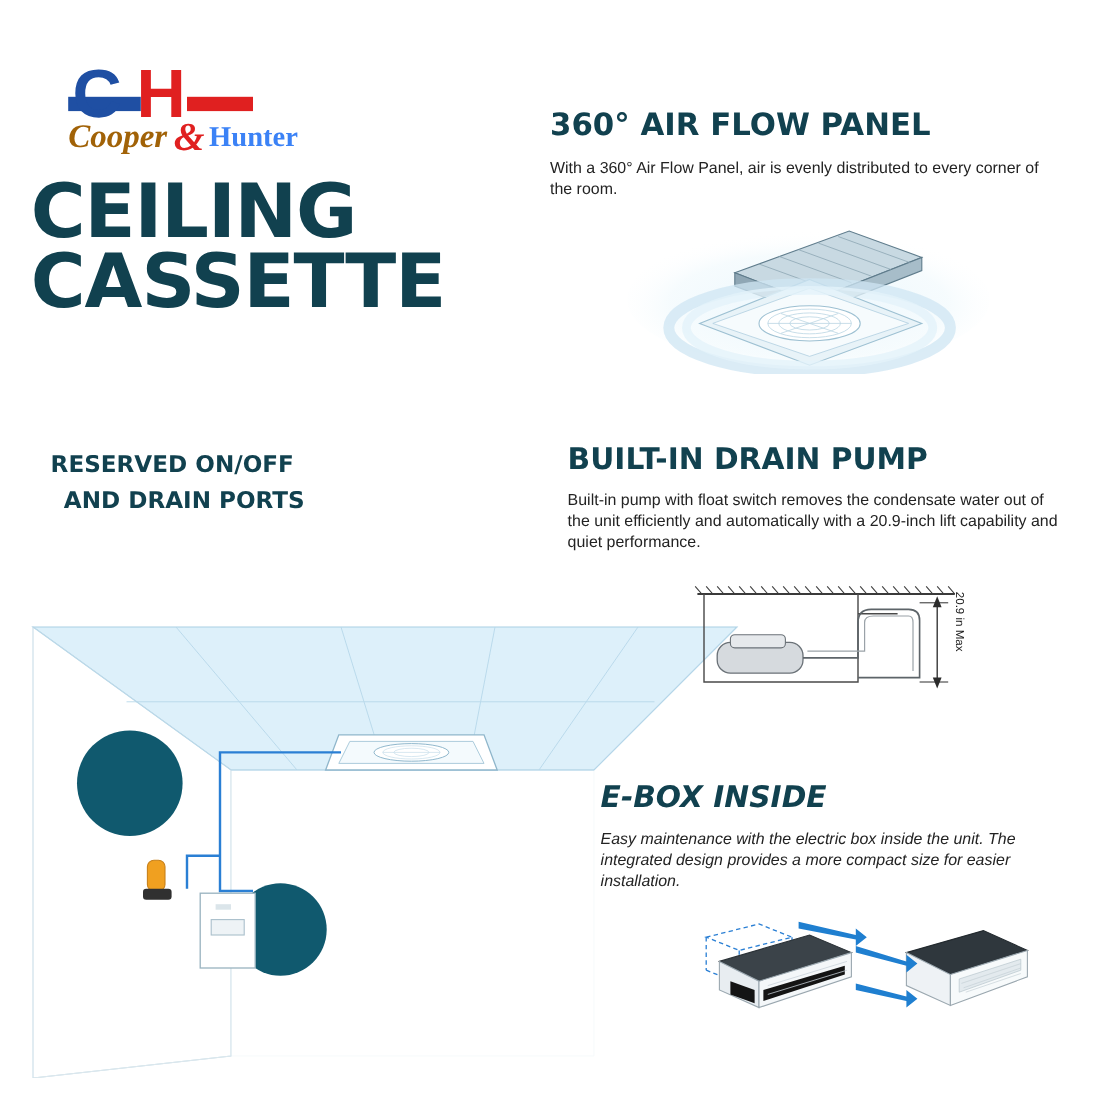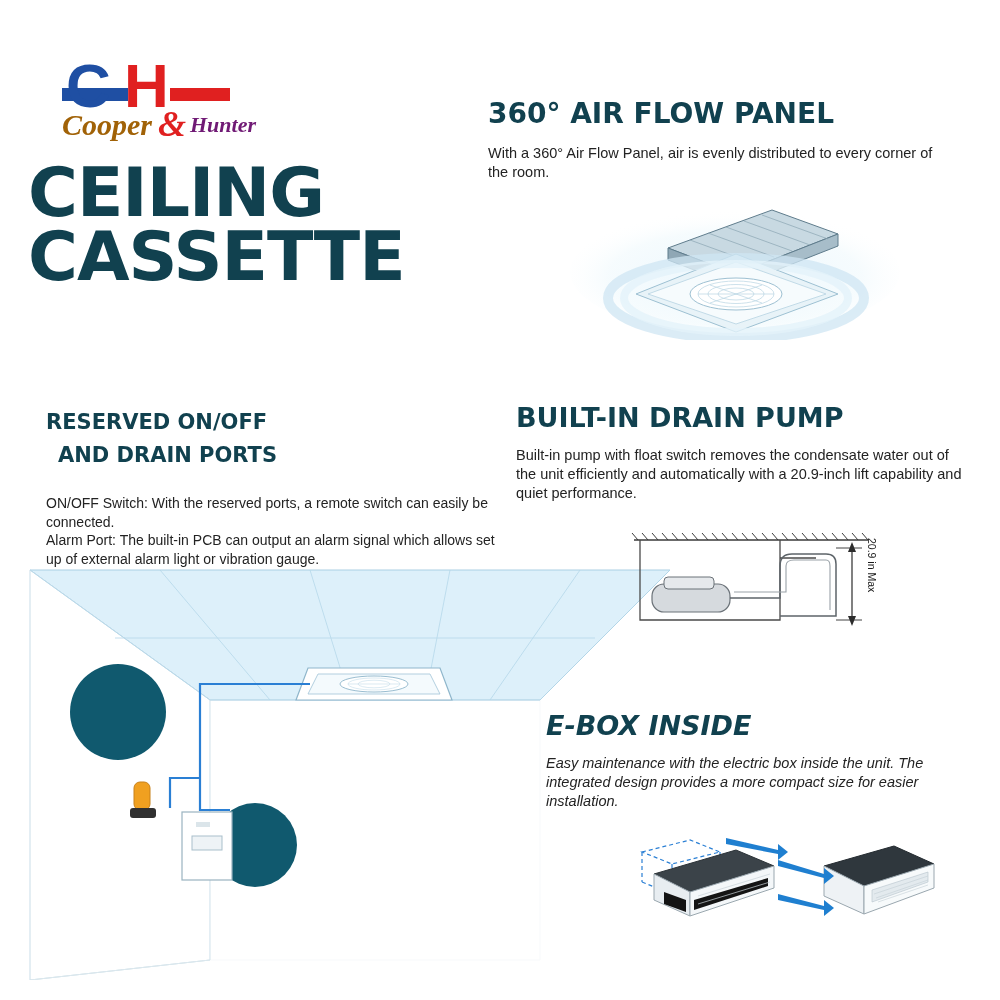--- a/index.html
+++ b/index.html
@@ -36,22 +36,22 @@
     font-family: "Liberation Serif", serif; font-weight: bold; font-style: italic;
     font-size: 30px; color: #a16207; line-height: 32px;
   }
   .logo-amp {
     position: absolute; left: 96px; top: 50px;
     font-family: "Liberation Serif", serif; font-weight: bold; font-style: italic;
     font-size: 36px; color: #e02020; line-height: 38px;
   }
   .logo-hunter {
     position: absolute; left: 128px; top: 54px;
-    font-family: "Liberation Serif", serif; font-weight: bold; font-style: italic;
-    font-size: 22px; color: #701a75; line-height: 32px;
+    font-family: "Liberation Serif", serif; font-weight: bold; 
+    font-size: 26px; color: #3b82f6; line-height: 32px;
   }
 
   
   .main-title {
     position: absolute; left: 28px; top: 161px; width: 460px;
     font-family: "DejaVu Sans", sans-serif;
     font-weight: bold;
     font-size: 68px;
     line-height: 64px;
     letter-spacing: -1px;
@@ -70,21 +70,21 @@
     letter-spacing: 0px;
   }
   .sec-body {
     font-family: "Liberation Sans", sans-serif;
     font-size: 14.5px;
     line-height: 19px;
     color: #232323;
   }
 
   
-  .s1 { position: absolute; left: 488px; top: 98px; width: 470px; }
+  .s1 { position: absolute; left: 500px; top: 98px; width: 470px; }
   .s1 .sec-title { font-size: 28px; }
   .s1 .sec-body { margin-top: 14px; width: 448px; }
   .s1-art { position: absolute; left: 540px; top: 190px; width: 390px; height: 150px; }
 
   
   .s2 { position: absolute; left: 46px; top: 406px; width: 470px; }
   .s2 .sec-title { font-size: 21px; line-height: 33px; }
   .s2 .sec-body { margin-top: 22px; margin-left: 0px; width: 460px; font-size: 14px; line-height: 18.5px;}
   .s2-art { position: absolute; left: 20px; top: 560px; width: 660px; height: 420px; }
 
@@ -166,24 +166,20 @@
       </g>
 
       <ellipse cx="196" cy="108" rx="128" ry="40" fill="none" stroke="#cfe6f3" stroke-width="10" opacity="0.75"></ellipse>
       <ellipse cx="196" cy="108" rx="112" ry="34" fill="none" stroke="#e3f2fa" stroke-width="8" opacity="0.8"></ellipse>
     </svg>
   </div>
 
   <div class="s2">
     <div class="sec-title">RESERVED ON/OFF</div>
     <div class="sec-title" style="padding-left:12px;">AND DRAIN PORTS</div>
-    <div class="sec-body" style="padding-left:0px;">
-      <div>ON/OFF Switch: With the reserved ports, a remote switch can easily be connected.</div>
-      <div>Alarm Port: The built-in PCB can output an alarm signal which allows set up of external alarm light or vibration gauge.</div>
-    </div>
   </div>
 
   <div class="s2-art">
     <svg width="660" height="420" viewBox="0 0 660 420">
 
       <polygon points="10,10 650,10 520,140 190,140" fill="#ddf0fa" stroke="#aacfe3" stroke-width="1"></polygon>
 
       <polygon points="10,10 190,140 190,400 10,420" fill="#ffffff" stroke="#c9dde8" stroke-width="1"></polygon>
 
       <polygon points="190,140 520,140 520,400 190,400" fill="#ffffff" stroke="#e4eef4" stroke-width="0.8" opacity="0.35"></polygon>

